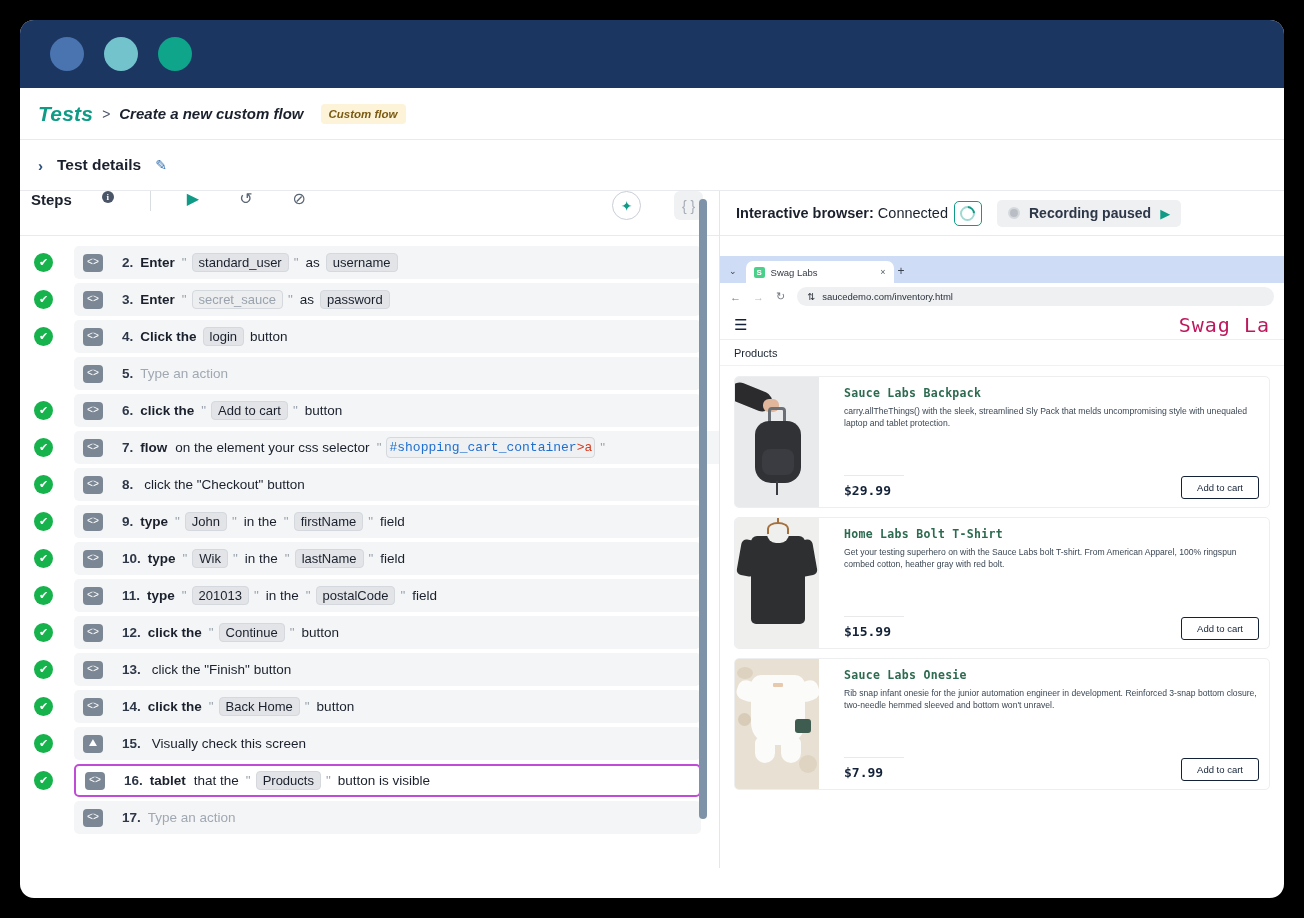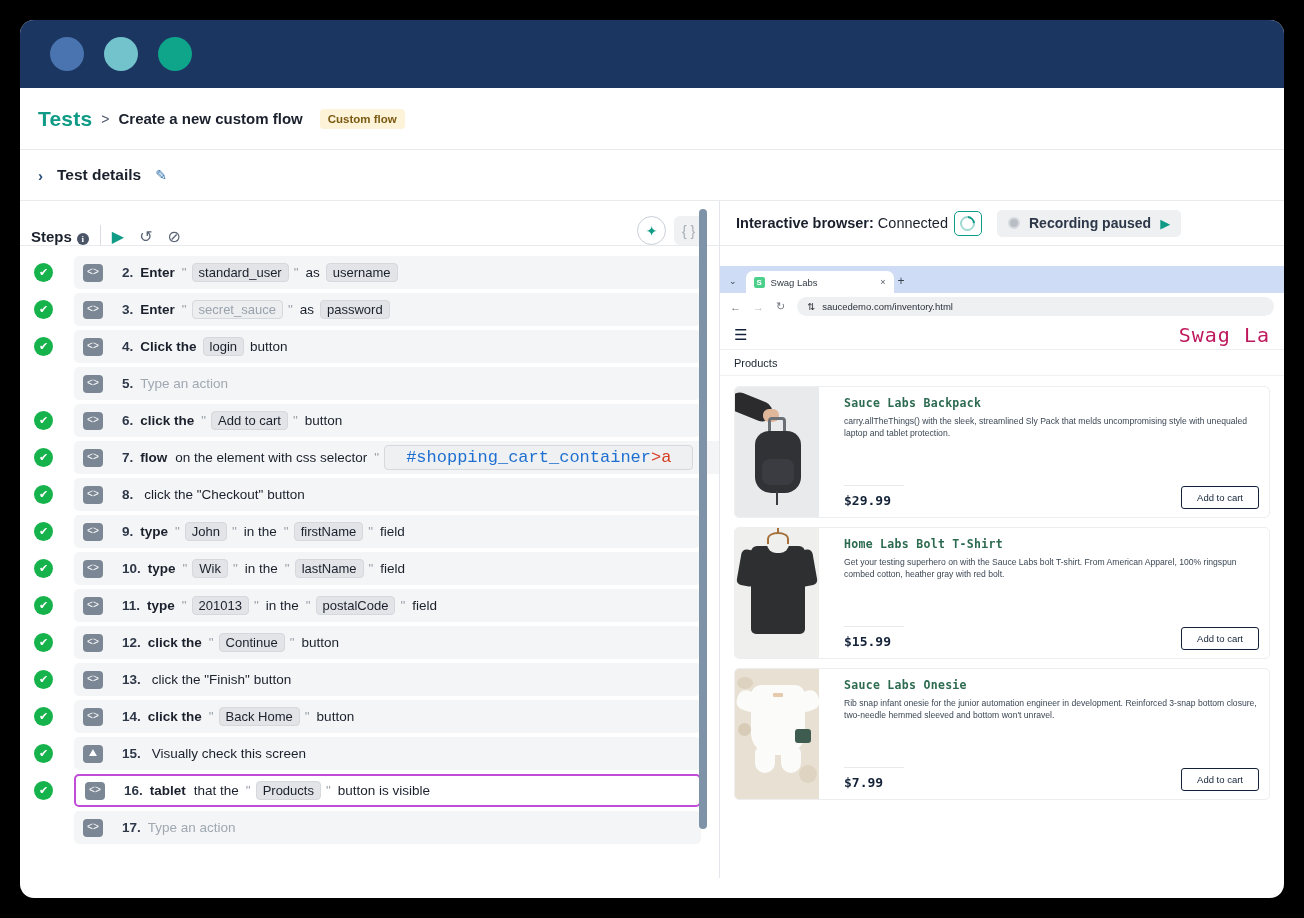--- a/index.html
+++ b/index.html
@@ -26,25 +26,26 @@
     padding-left: 30px;
     gap: 20px;
   }
   .dot { width: 34px; height: 34px; border-radius: 50%; }
   .dot.blue   { background: #4a74b0; }
   .dot.teal   { background: #73c3cd; }
   .dot.green  { background: #0ea58b; }
 
   
   .breadcrumb {
-    height: 62px;
+    height: 52px;
     display: flex; align-items: center;
     padding: 0 18px;
     gap: 9px;
     border-bottom: 1px solid #e8eaed;
+    font-style: italic;
   }
   .bc-tests { color: #0f9b86; font-size: 21px; font-weight: 600; letter-spacing: .2px; }
   .bc-sep { color: #4a5568; font-size: 14px; }
   .bc-title { color: #1a202c; font-size: 15px; font-weight: 600; }
   .bc-badge {
     background: #fdf3d8; color: #7a5a12;
     font-size: 11.5px; font-weight: 600;
     padding: 4px 8px; border-radius: 4px;
     margin-left: 8px;
   }
@@ -61,23 +62,24 @@
   .pencil { color: #2e6fae; font-size: 14px; transform: rotate(0deg); }
 
   
   .split { display: flex; height: 677px; }
   .left { width: 700px; position: relative; border-right: 1px solid #e3e6ea; }
   .right { flex: 1; position: relative; background: #ffffff; }
 
   
   .steps-bar {
     height: 45px;
-    display: flex; align-items: flex-end;
+    display: flex; align-items: flex-start;
     padding: 0 16px 0 11px;
     border-bottom: 1px solid #e8eaed;
+    gap: 25px;
   }
   .steps-label { font-size: 15px; font-weight: 700; color: #1a202c; }
   .info-i {
     width: 12px; height: 12px; border-radius: 50%;
     background: #4a5568; color: #fff; font-size: 9px;
     display: inline-flex; align-items: center; justify-content: center;
     margin-left: 5px; font-weight: 700; font-family: "Liberation Serif", serif;
   }
   .vbar { width: 1px; height: 20px; background: #d9dde2; margin: 0 11px; }
   .tb-ico { color: #0f9b86; font-size: 16px; margin-right: 15px; cursor: pointer; line-height: 1; }
@@ -148,22 +150,22 @@
   .q { color: #9aa3ad; padding: 0 3px; }
   .tok {
     background: #e2e4e7; border: 1px solid #d5d8dc;
     border-radius: 4px; padding: 1px 6px;
     font-size: 13px; display: inline-block;
     margin: 0 2px;
   }
   .tok.faded { color: #9aa3ad; background: #eceef0; }
   .tok.code {
     font-family: "Liberation Mono", monospace;
-    font-size: 17px; color: #1f6fd1; background: #eef0f2;
-    padding: 2px 21px;
+    font-size: 13px; color: #1f6fd1; background: #eef0f2;
+    padding: 2px 2px;
   }
   .tok.code .red { color: #d63b1f; }
   .placeholder { color: #a0a8b2; }
   .sp { width: 4px; display:inline-block; }
   
   .scroll-track {
     position: absolute; right: 6px; top: 0; width: 8px; height: 632px;
     background: transparent;
   }
   .scroll-thumb {
@@ -425,21 +427,21 @@
           </div>
           <div class="step-row">
             <div class="status">✔</div>
             <div class="step-card wide">
               <span class="type-ico">&lt;&gt;</span>
               <span class="stepnum">7.</span>
               <span class="steptext">
                 <span class="b">flow</span>
                 <span class="sp"></span>
                 <span class="sp"></span>
-                <span>on the element with css selector</span>
+                <span>on the element your css selector</span>
                 <span class="sp"></span>
                 <span class="q">"</span>
                 <span class="tok code">#shopping_cart_container<span class="red">&gt;a</span></span>
                 <span class="q">"</span>
               </span>
             </div>
           </div>
           <div class="step-row">
             <div class="status">✔</div>
             <div class="step-card">

